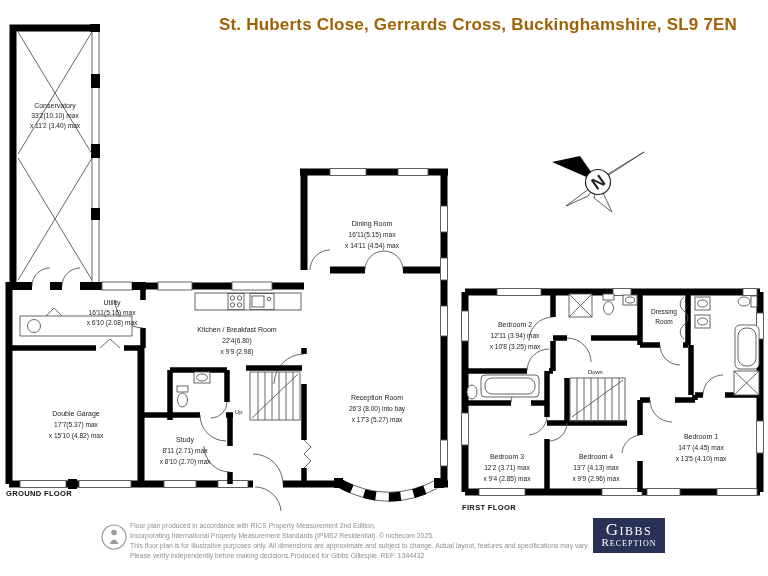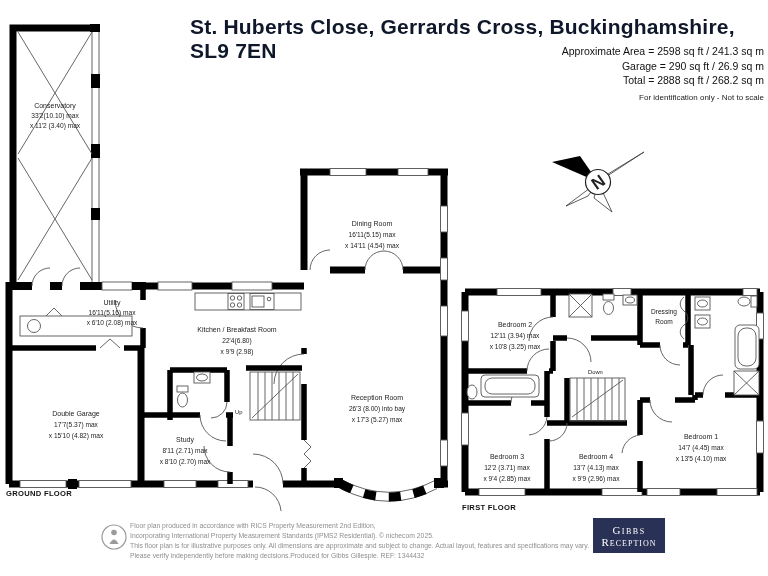--- a/index.html
+++ b/index.html
@@ -1,55 +1,49 @@
 <!DOCTYPE html>
 <html><head>
 <meta charset="utf-8">
 <style>
   html,body{margin:0;padding:0;background:#fff;}
   .page{position:relative;width:768px;height:576px;background:#fff;overflow:hidden;
         font-family:"Liberation Sans",sans-serif;color:#1a1a1a;}
-  .title{position:absolute;left:190px;top:15px;width:576px;text-align:left;
-         font-size:21px;font-weight:bold;letter-spacing:.2px;color:#0f172a;}
+  .title{position:absolute;left:190px;top:15px;width:576px;text-align:center;
+         font-size:17px;font-weight:bold;letter-spacing:.2px;color:#a16207;}
   .areas{position:absolute;right:4px;top:44px;text-align:right;font-size:10.5px;
          line-height:14.5px;color:#111;}
   .note{font-size:8px;color:#222;margin-top:3px;}
   svg text{font-family:"Liberation Sans",sans-serif;fill:#222;}
   .roomname{font-size:7px;}
   .roomdim{font-size:6.6px;}
   .floorlbl{font-size:7.6px;font-weight:bold;fill:#111;letter-spacing:.3px;}
   .stairlbl{font-size:5.8px;}
   .wall{stroke:#000;stroke-width:7;fill:none;}
   .wall6{stroke:#000;stroke-width:5.5;fill:none;}
   .thin{stroke:#555;stroke-width:.9;fill:none;}
   .fix{stroke:#555;stroke-width:.9;fill:#fff;}
   .win{fill:#fff;stroke:#555;stroke-width:.9;}
   .blk{fill:#000;stroke:none;}
   .footer{position:absolute;left:130px;top:521px;font-size:6.8px;line-height:10px;
           color:#8f8f8f;width:460px;}
   .footicon{position:absolute;left:99px;top:522px;}
   .logo{position:absolute;left:593px;top:518px;width:72px;height:35px;background:#2a3157;
         display:flex;flex-direction:column;align-items:center;justify-content:center;
         color:#fff;font-family:"Liberation Serif",serif;font-variant:small-caps;}
-  .logo .l1{font-size:11px;letter-spacing:1.5px;line-height:12px;}
+  .logo .l1{font-size:17px;letter-spacing:1.5px;line-height:12px;}
   .logo .l2{font-size:11px;letter-spacing:1px;line-height:12px;}
 </style>
 </head>
 <body>
 
 <div class="page">
 
   <div class="title">St. Huberts Close, Gerrards Cross, Buckinghamshire, SL9 7EN</div>
 
-  <div class="areas">
-    <div>Approximate Area = 2598 sq ft / 241.3 sq m</div>
-    <div>Garage = 290 sq ft / 26.9 sq m</div>
-    <div>Total = 2888 sq ft / 268.2 sq m</div>
-    <div class="note">For identification only - Not to scale</div>
-  </div>
 
   <svg style="position:absolute;left:548px;top:146px" width="100" height="72" viewBox="0 0 100 72">
     <g>
       <path d="M50,36 L96,6 L60,28 Z" fill="#fff" stroke="#333" stroke-width="0.8"></path>
       <path d="M50,36 L64,66 L46,52 Z" fill="#fff" stroke="#333" stroke-width="0.8"></path>
       <path d="M50,36 L18,60 L40,50 Z" fill="#fff" stroke="#333" stroke-width="0.8"></path>
       <path d="M50,36 L4,16 L32,10 Z" fill="#000"></path>
       <circle cx="50" cy="36" r="12.5" fill="#fff" stroke="#222" stroke-width="1.2"></circle>
       <text x="50" y="42" text-anchor="middle" font-size="17" font-weight="bold" transform="rotate(-35 50 36)">N</text>
     </g>

